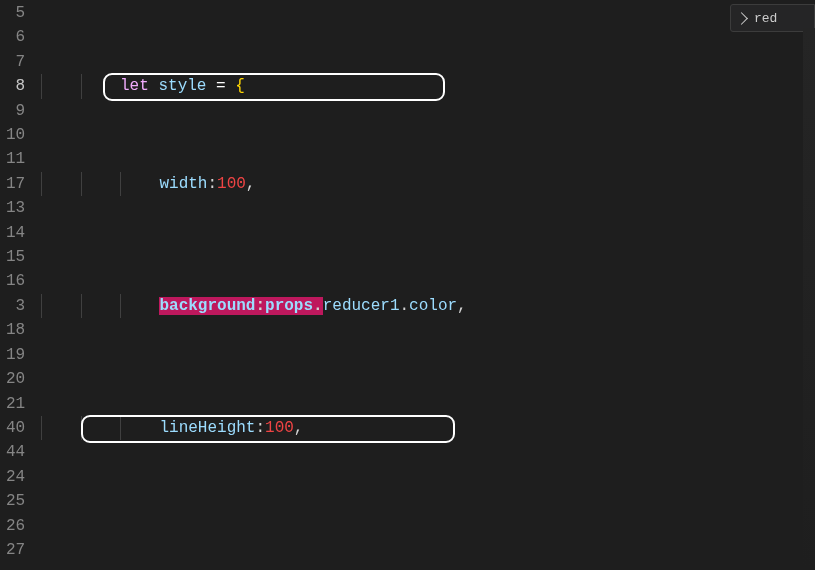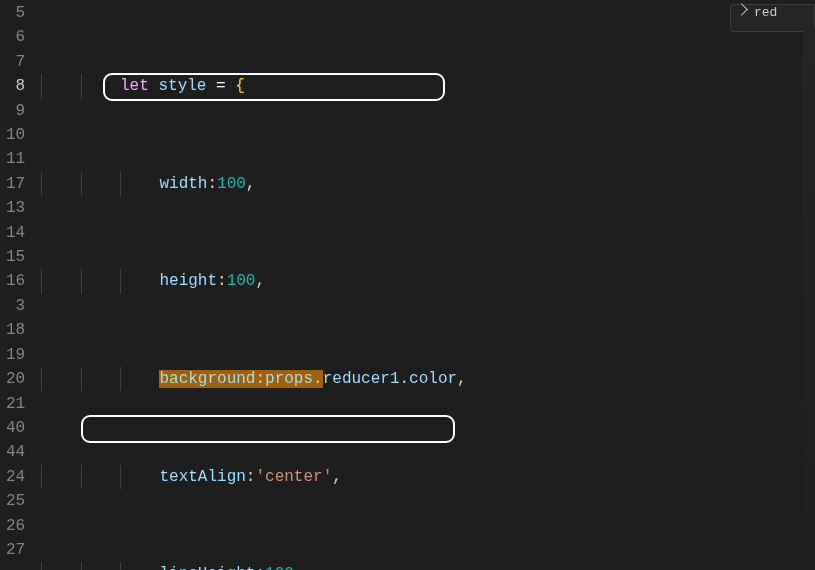--- a/index.html
+++ b/index.html
@@ -4,32 +4,32 @@
 <style>
   html,body{margin:0;padding:0;background:#0b0b0d;font-family:Consolas,"Courier New",monospace;font-size:16px;color:#d4d4d4;}
   .editor{display:flex;width:815px;height:570px;background:#1e1e1e;position:relative;overflow:hidden;}
   .gutter{background:#1e1e1e;color:#858585;text-align:right;padding:1px 12px 0 6px;user-select:none;line-height:24.4px;border-right:0;}
   .gutter .active{color:#c6c6c6;}
   .code{position:relative;padding:1px 0 0 4px;line-height:24.4px;white-space:pre;flex:1;}
   .line{position:relative;height:24.4px;}
   .tok-var{color:#f0abfc;}
   .tok-def{color:#9cdcfe;margin-top:8px;}
   .tok-str{color:#ce9178;}
-  .tok-num{color:#14b8a6;}
+  .tok-num{color:#ef4444;}
   .tok-pun{color:#d4d4d4;}
   .tok-brace{color:#ffd602;}
   .tok-white{color:#fefefe;}
   .indent{display:inline-block;border-left:1px solid #404040;box-sizing:border-box;}
-  .sel{background:#a16207;}
+  .sel{background:#be185d;font-weight:bold;}
 
   .hl-box{position:absolute;border:2.5px solid #ffffff;border-radius:9px;pointer-events:none;}
   #box-a{top:73px;left:66px;width:338px;height:24px;}
   #box-b{top:415px;left:44px;width:370px;height:24px;}
 
-  .outline{position:absolute;top:4px;right:0;width:71px;height:26px;background:#252526;border:1px solid #3c3c3c;border-radius:3px 0 0 3px;display:flex;gap:6px;padding:0 6px;color:#cccccc;font-size:13px;cursor:pointer;}
+  .outline{position:absolute;top:4px;right:0;width:71px;height:26px;background:#252526;border:1px solid #3c3c3c;border-radius:3px 0 0 3px;display:flex;align-items:center;gap:6px;padding:0 6px;color:#cccccc;font-size:13px;cursor:pointer;}
   .chev{display:inline-block;width:8px;height:8px;border-right:1.8px solid #cccccc;border-bottom:1.8px solid #cccccc;transform:rotate(-45deg);margin-right:2px;}
 
   .minimap{position:absolute;top:28px;right:0;bottom:0;width:12px;background:linear-gradient(#252525,#1e1e1e);}
 </style>
 </head>
 <body>
 
 <div class="editor">
 
   <div class="gutter" id="gutter">
@@ -57,25 +57,23 @@
       <div>26</div>
       <div>27</div>
     </div>
 
   <div class="code">
 
     <div class="line"><span class="indent">    </span><span class="indent">    </span><span class="tok-var">let</span> <span class="tok-def">style</span> <span class="tok-white">=</span> <span class="tok-brace">{</span></div>
 
     <div class="line"><span class="indent">    </span><span class="indent">    </span><span class="indent">    </span><span class="tok-def">width</span><span class="tok-pun">:</span><span class="tok-num">100</span><span class="tok-pun">,</span></div>
 
-    <div class="line"><span class="indent">    </span><span class="indent">    </span><span class="indent">    </span><span class="tok-def">height</span><span class="tok-pun">:</span><span class="tok-num">100</span><span class="tok-pun">,</span></div>
 
     <div class="line"><span class="indent">    </span><span class="indent">    </span><span class="indent">    </span><span class="sel"><span class="tok-def">background</span><span class="tok-pun">:</span><span class="tok-def">props</span><span class="tok-pun">.</span></span><span class="tok-def">reducer1</span><span class="tok-pun">.</span><span class="tok-def">color</span><span class="tok-pun">,</span></div>
 
-    <div class="line"><span class="indent">    </span><span class="indent">    </span><span class="indent">    </span><span class="tok-def">textAlign</span><span class="tok-pun">:</span><span class="tok-str">'center'</span><span class="tok-pun">,</span></div>
 
     <div class="line"><span class="indent">    </span><span class="indent">    </span><span class="indent">    </span><span class="tok-def">lineHeight</span><span class="tok-pun">:</span><span class="tok-num">100</span><span class="tok-pun">,</span></div>
 
     
 
     
 
     
 
     

